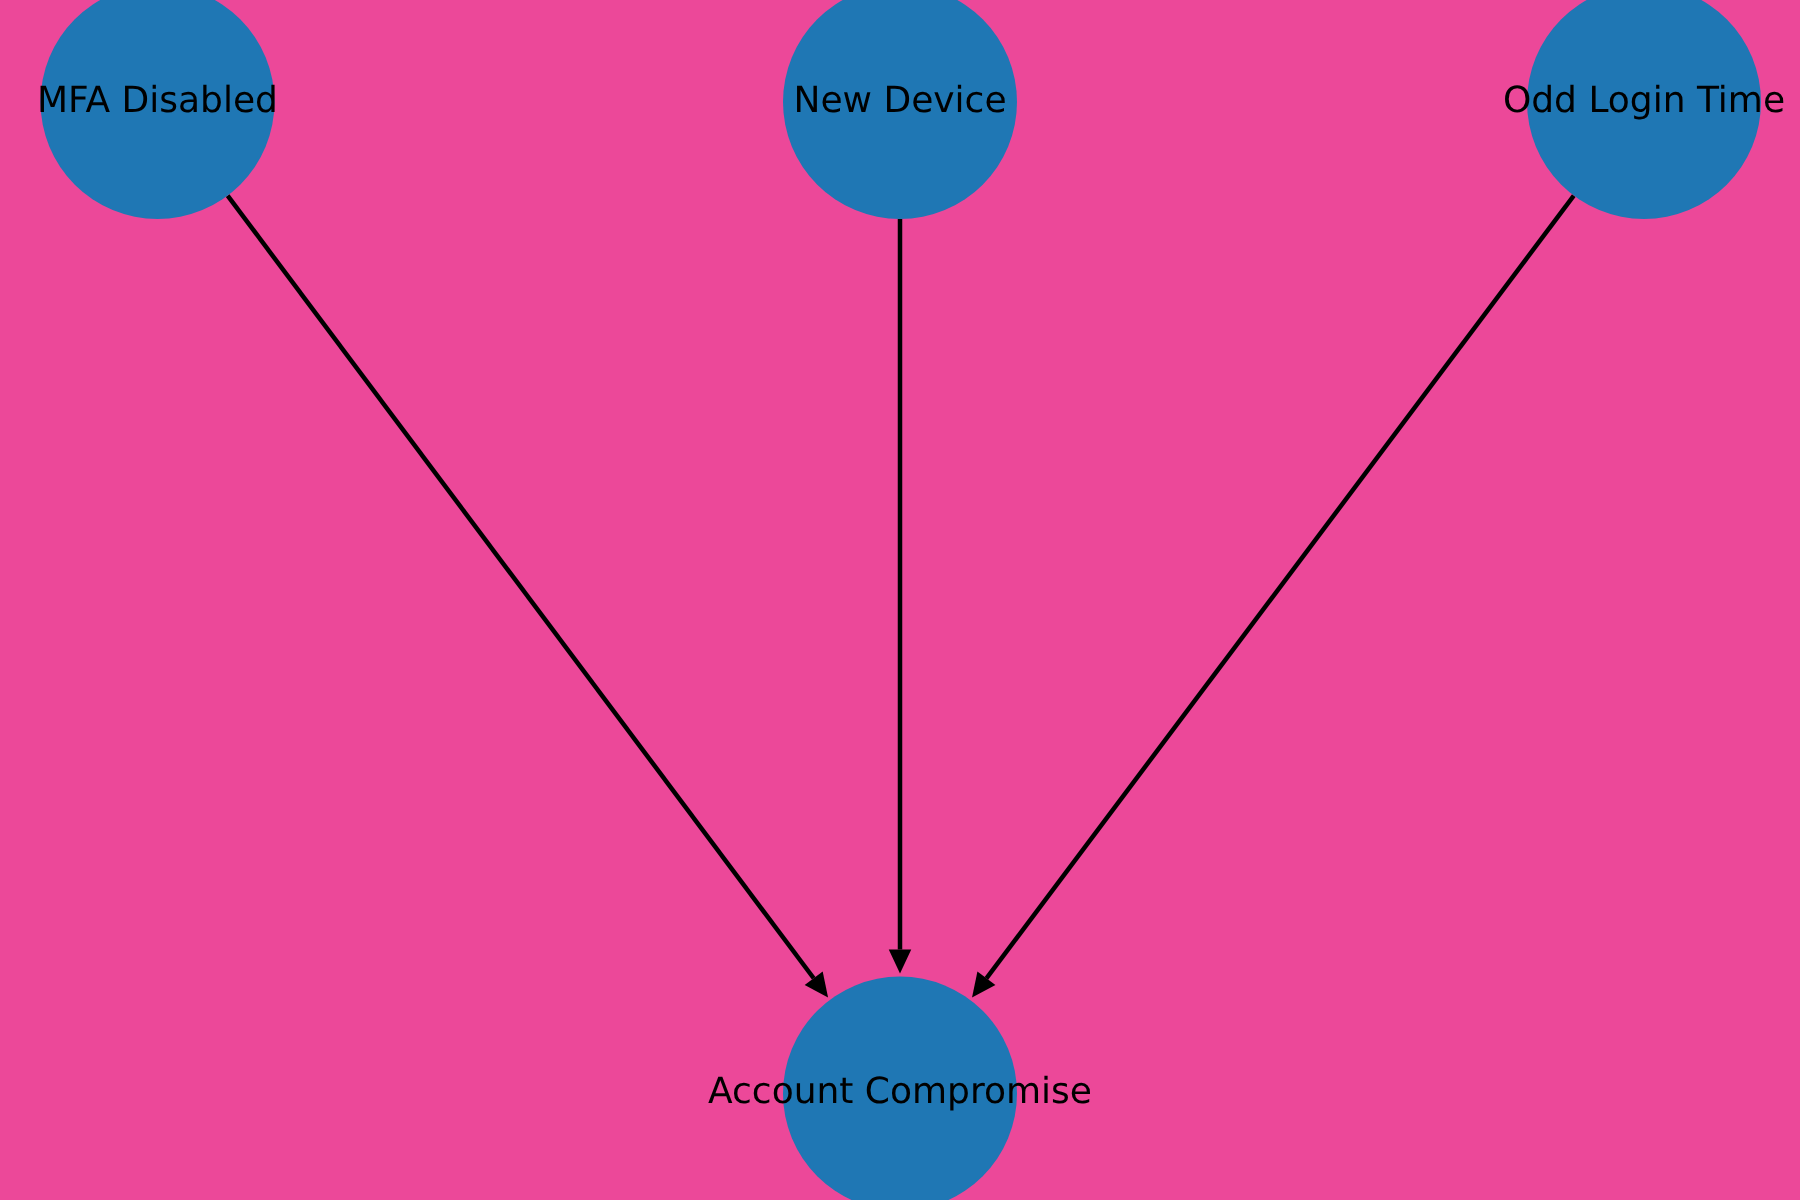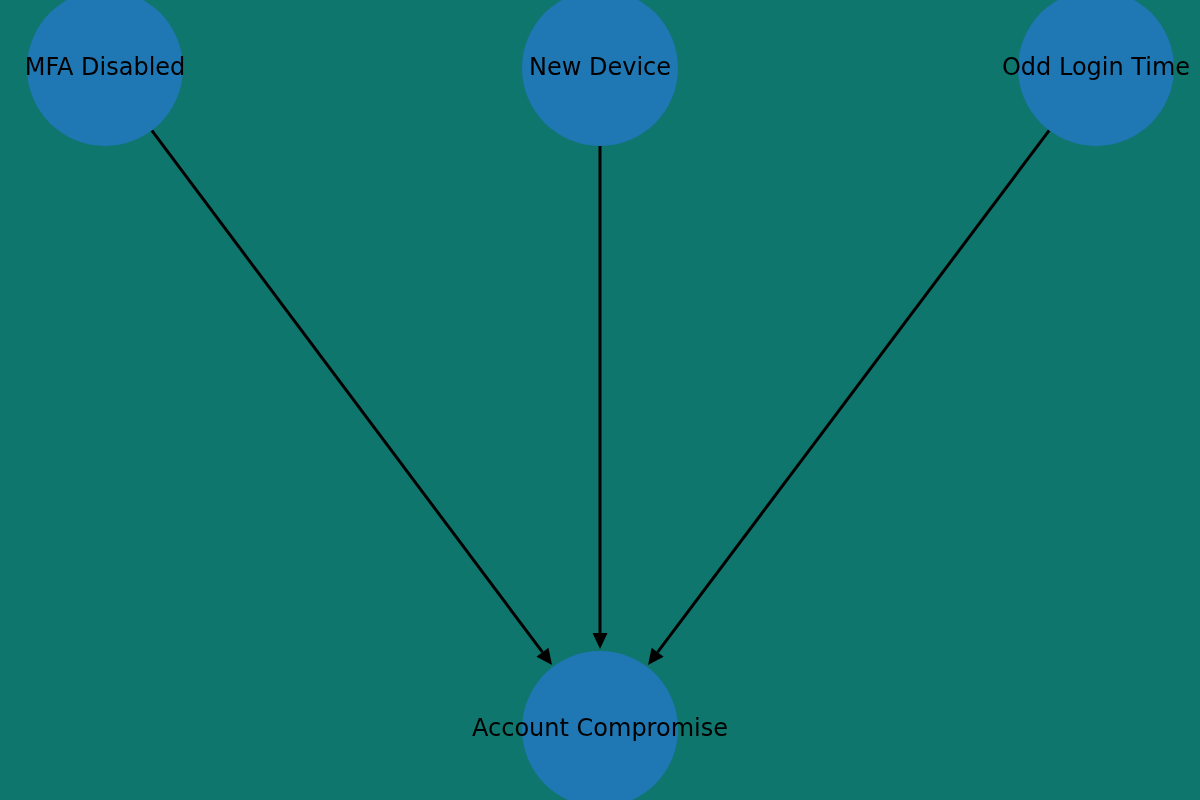--- a/index.html
+++ b/index.html
@@ -11,21 +11,21 @@
   body {
     width: 1200px;
     height: 800px;
     overflow: hidden;
     font-family: "DejaVu Sans", sans-serif;
   }
   #graph-canvas {
     position: relative;
     width: 1200px;
     height: 800px;
-    background: #0f766e;
+    background: #ec4899;
   }
   #graph-svg {
     position: absolute;
     top: 0;
     left: 0;
     width: 1200px;
     height: 800px;
   }
   .node-label {
     font-family: "DejaVu Sans", sans-serif;

